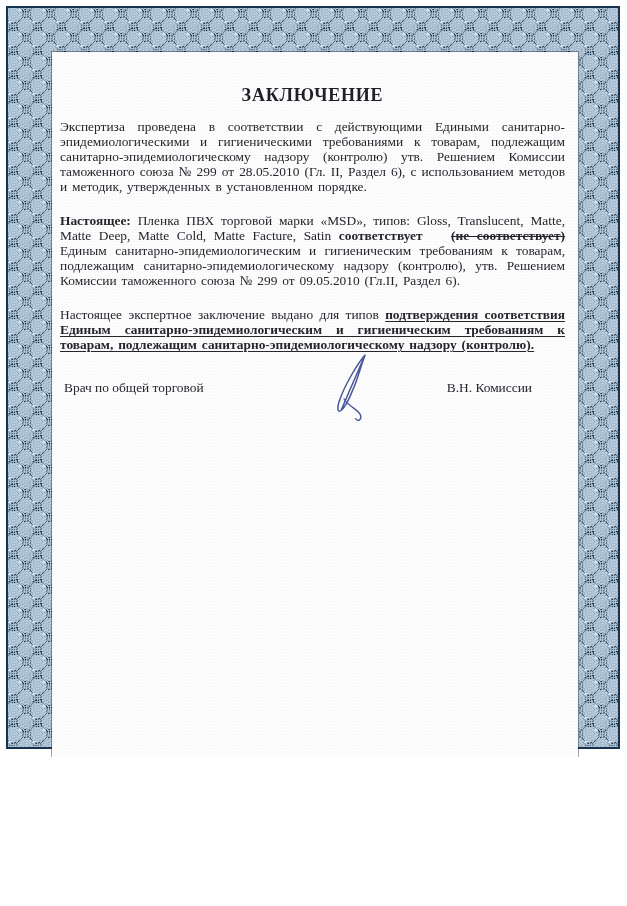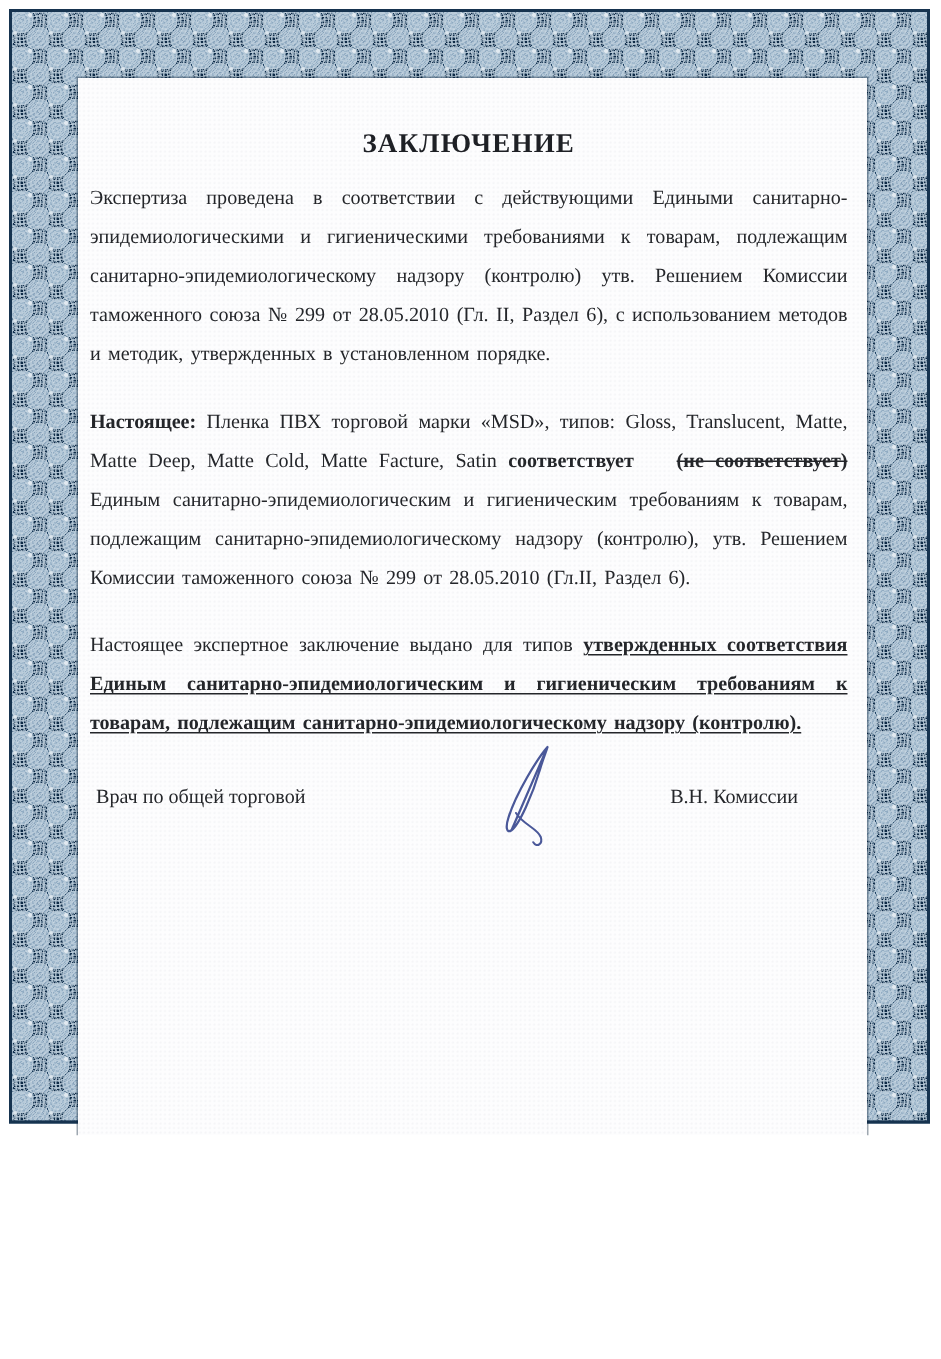--- a/index.html
+++ b/index.html
@@ -56,21 +56,21 @@
     text-align: center;
     font-size: 18px;
     font-weight: bold;
     letter-spacing: 0.8px;
     color: #1e2025;
   }
   .doc-p {
     margin: 0 0 19px 0;
     text-align: justify;
     font-size: 13.4px;
-    line-height: 26px;
+    line-height: 15px;
     word-spacing: 1.5px;
   }
   .bold { font-weight: bold; }
   .strike {
     font-weight: bold;
     text-decoration: line-through;
     text-decoration-thickness: 1.4px;
     margin-left: 21px;
   }
   .bold-underline {
@@ -109,24 +109,24 @@
   <div class="paper">
 
     <h1 class="doc-title">ЗАКЛЮЧЕНИЕ</h1>
 
     <p class="doc-p"><span>Экспертиза проведена в соответствии с действующими Едиными санитарно-эпидемиологическими и гигиеническими требованиями к товарам, подлежащим санитарно-эпидемиологическому надзору (контролю) утв. Решением Комиссии таможенного союза № 299 от 28.05.2010 (Гл. II, Раздел 6), с использованием методов и методик, утвержденных в установленном порядке.</span></p>
 
     <p class="doc-p"><span class="bold">Настоящее:</span>
       <span>Пленка ПВХ торговой марки «MSD», типов: Gloss, Translucent, Matte, Matte Deep, Matte Cold, Matte Facture, Satin</span>
       <span class="bold">соответствует</span>
       <span class="strike">(не соответствует)</span>
-      <span>Единым санитарно-эпидемиологическим и гигиеническим требованиям к товарам, подлежащим санитарно-эпидемиологическому надзору (контролю), утв. Решением Комиссии таможенного союза № 299 от 28.05.2010 (Гл.II, Раздел 6).</span></p>
+      <span>Единым санитарно-эпидемиологическим и гигиеническим требованиям к товарам, подлежащим санитарно-эпидемиологическому надзору (контролю), утв. Решением Комиссии таможенного союза № 299 от 09.05.2010 (Гл.II, Раздел 6).</span></p>
 
     <p class="doc-p"><span>Настоящее экспертное заключение выдано для типов</span>
-      <span class="bold-underline">утвержденных соответствия Единым санитарно-эпидемиологическим и гигиеническим требованиям к товарам, подлежащим санитарно-эпидемиологическому надзору (контролю).</span></p>
+      <span class="bold-underline">подтверждения соответствия Единым санитарно-эпидемиологическим и гигиеническим требованиям к товарам, подлежащим санитарно-эпидемиологическому надзору (контролю).</span></p>
 
     <div class="sig-row">
       <span class="sig-role">Врач по общей торговой</span>
 
       <svg class="sig-stroke" viewBox="0 0 42 72" xmlns="http://www.w3.org/2000/svg">
         <path d="M33,3 C26,11 12,34 7,50 C5,56 5.5,61 9,58.5 C14,55 23,35 28,18 C30,11 32.5,5 33,3 L9,58.5" fill="none" stroke="#4a5899" stroke-width="1.5" stroke-linecap="round"></path>
         <path d="M12,47 C17,55 26,57 28.5,63 C30,67.5 26,70.5 23.5,66.5" fill="none" stroke="#4a5899" stroke-width="1.4" stroke-linecap="round"></path>
       </svg>
 
       <span class="sig-name">В.Н. Комиссии</span>

